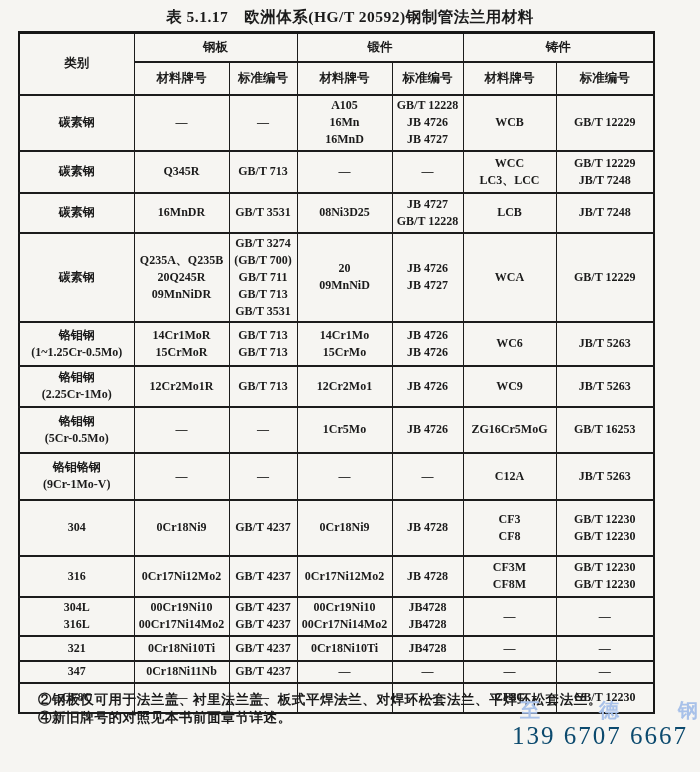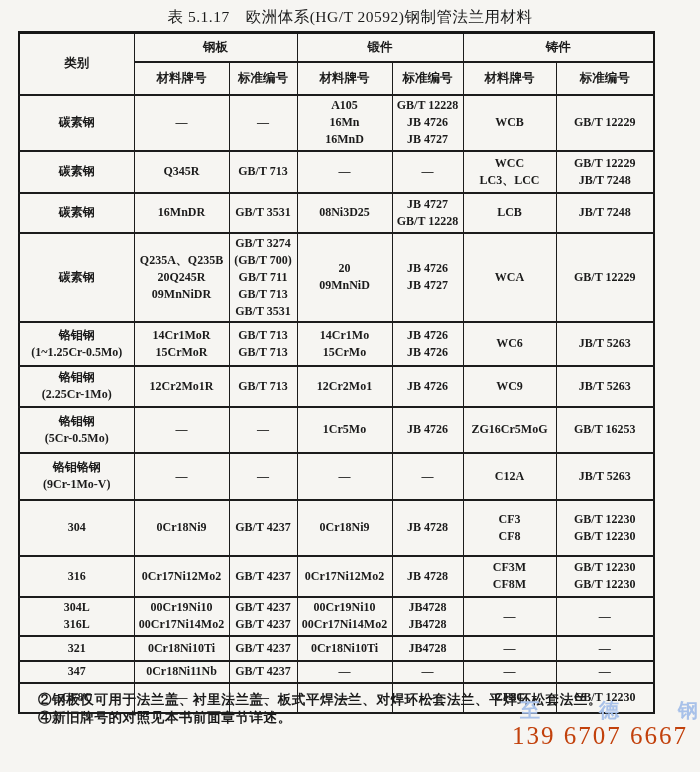--- a/index.html
+++ b/index.html
@@ -4,21 +4,21 @@
 <style>
   html,body{margin:0;padding:0;}
   body{
     width:700px;height:772px;position:relative;overflow:hidden;
     background:#f6f5f2;
     font-family:"Liberation Serif","DejaVu Serif",serif;
     color:#1b1b1b;
   }
   .page-title{
     position:absolute;top:7px;left:0;width:700px;
-    text-align:center;font-size:15.5px;font-weight:normal;
+    text-align:center;font-size:15.5px;font-weight:bold;
     letter-spacing:0.5px;
   }
   table.flange{
     position:absolute;top:31px;left:18px;
     width:635px;border-collapse:collapse;table-layout:fixed;
     border:2.5px solid #171717;border-top-width:3px;
   }
   table.flange th, table.flange td{
     border:1.5px solid #1c1c1c;
     border-top-width:2px;border-bottom-width:2px;
@@ -241,13 +241,13 @@
     </tr>
   </tbody>
 </table>
 
 <div class="notes">
   <div class="note-line indent">②钢板仅可用于法兰盖、衬里法兰盖、板式平焊法兰、对焊环松套法兰、平焊环松套法兰。</div>
   <div class="note-line indent">④新旧牌号的对照见本书前面章节详述。</div>
 </div>
 
 <div class="watermark wm-name" style="color: rgb(168, 193, 233);">至 德 钢 业</div>
-<div class="watermark wm-phone" style="color: #c2410c;">139 6707 6667</div>
+<div class="watermark wm-phone" style="color: #0c4a6e;">139 6707 6667</div>
 
 </body></html>

